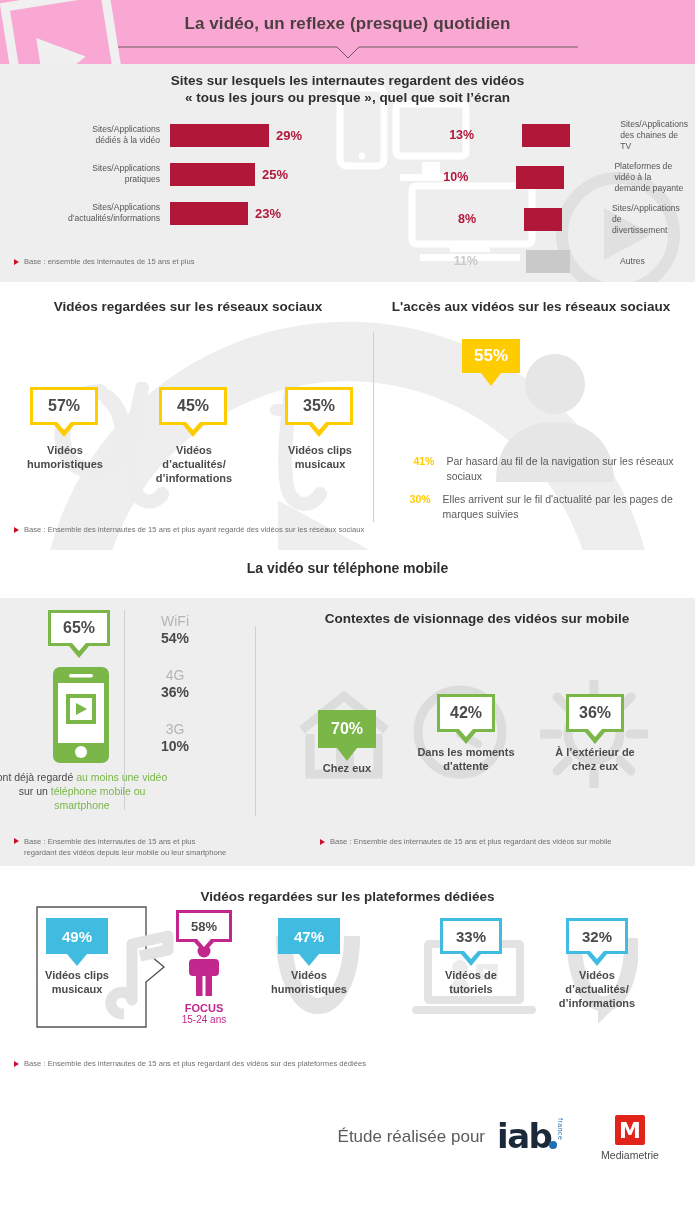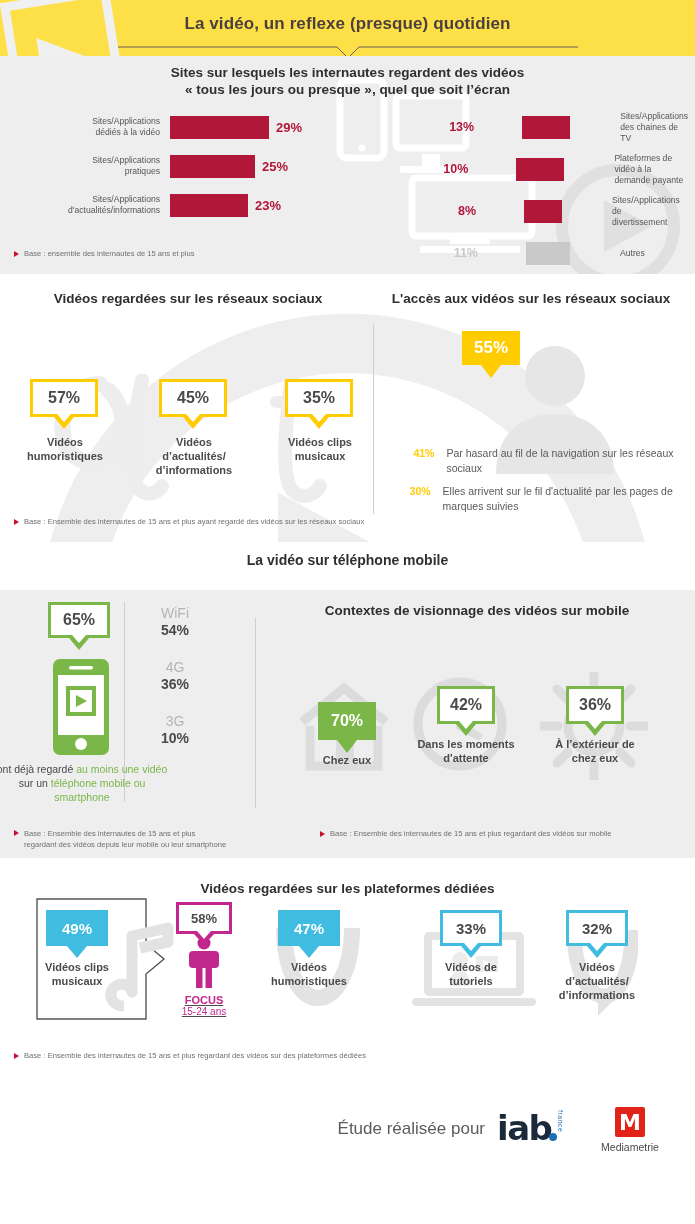--- a/index.html
+++ b/index.html
@@ -12,21 +12,21 @@
     overflow:hidden;
   }
   .page{position:relative;width:695px;height:1224px;overflow:hidden;}
 
   
   .band{position:relative;width:100%;box-sizing:border-box;overflow:hidden;}
   .band-grey{background:#eeeeee;}
   .band-white{background:#ffffff;}
 
   
-  .header{height:56px;position:relative;background:#fde047;}
+  .header{height:64px;position:relative;background:#f9a8d4;}
   .header .wm-frame{
     position:absolute;left:8px;top:-6px;width:92px;height:96px;
     border:9px solid #f0f0f0; transform:rotate(-9deg);
   }
   .header .wm-tri{
     position:absolute;left:40px;top:34px;
     width:0;height:0;border-left:46px solid #f0f0f0;
     border-top:26px solid transparent;border-bottom:26px solid transparent;
     transform:rotate(-9deg);
   }
@@ -462,21 +462,21 @@
       <div class="callout">
         <div class="box" style="width:62px;height:36px;background:#3fbce0;border-color:#3fbce0;color:#ffffff;font-size:15px;">49%</div>
         <div class="tail" style="top:36px;border-top:12px solid #3fbce0;"></div>
       </div>
       <div class="cap" style="width:92px;margin-top:14px;margin-left:-15px;">
         <div>Vidéos clips</div>
         <div>musicaux</div>
       </div>
     </div>
 
-    <div class="focusbox" style="left:172px;top:44px;width:64px;text-decoration:underline;">
+    <div class="focusbox" style="left:172px;top:44px;width:64px;">
       <div class="callout">
         <div class="box" style="width:56px;height:32px;border-color:#c1278c;font-size:13px;color:#4a4a4a;">58%</div>
         <div class="tail" style="top:32px;border-top:11px solid #c1278c;"></div>
         <div class="tail" style="top:29px;border-left-width:7px;border-right-width:7px;border-top:8px solid #ffffff;"></div>
       </div>
       <svg style="width:40px;height:52px;margin-top:2px;" viewBox="0 0 40 52">
         <circle cx="20" cy="7" r="6.5" fill="#c1278c"></circle>
         <rect x="5" y="15" width="30" height="17" rx="4" fill="#c1278c"></rect>
         <rect x="12" y="30" width="6.5" height="22" fill="#c1278c"></rect>
         <rect x="21.5" y="30" width="6.5" height="22" fill="#c1278c"></rect>

